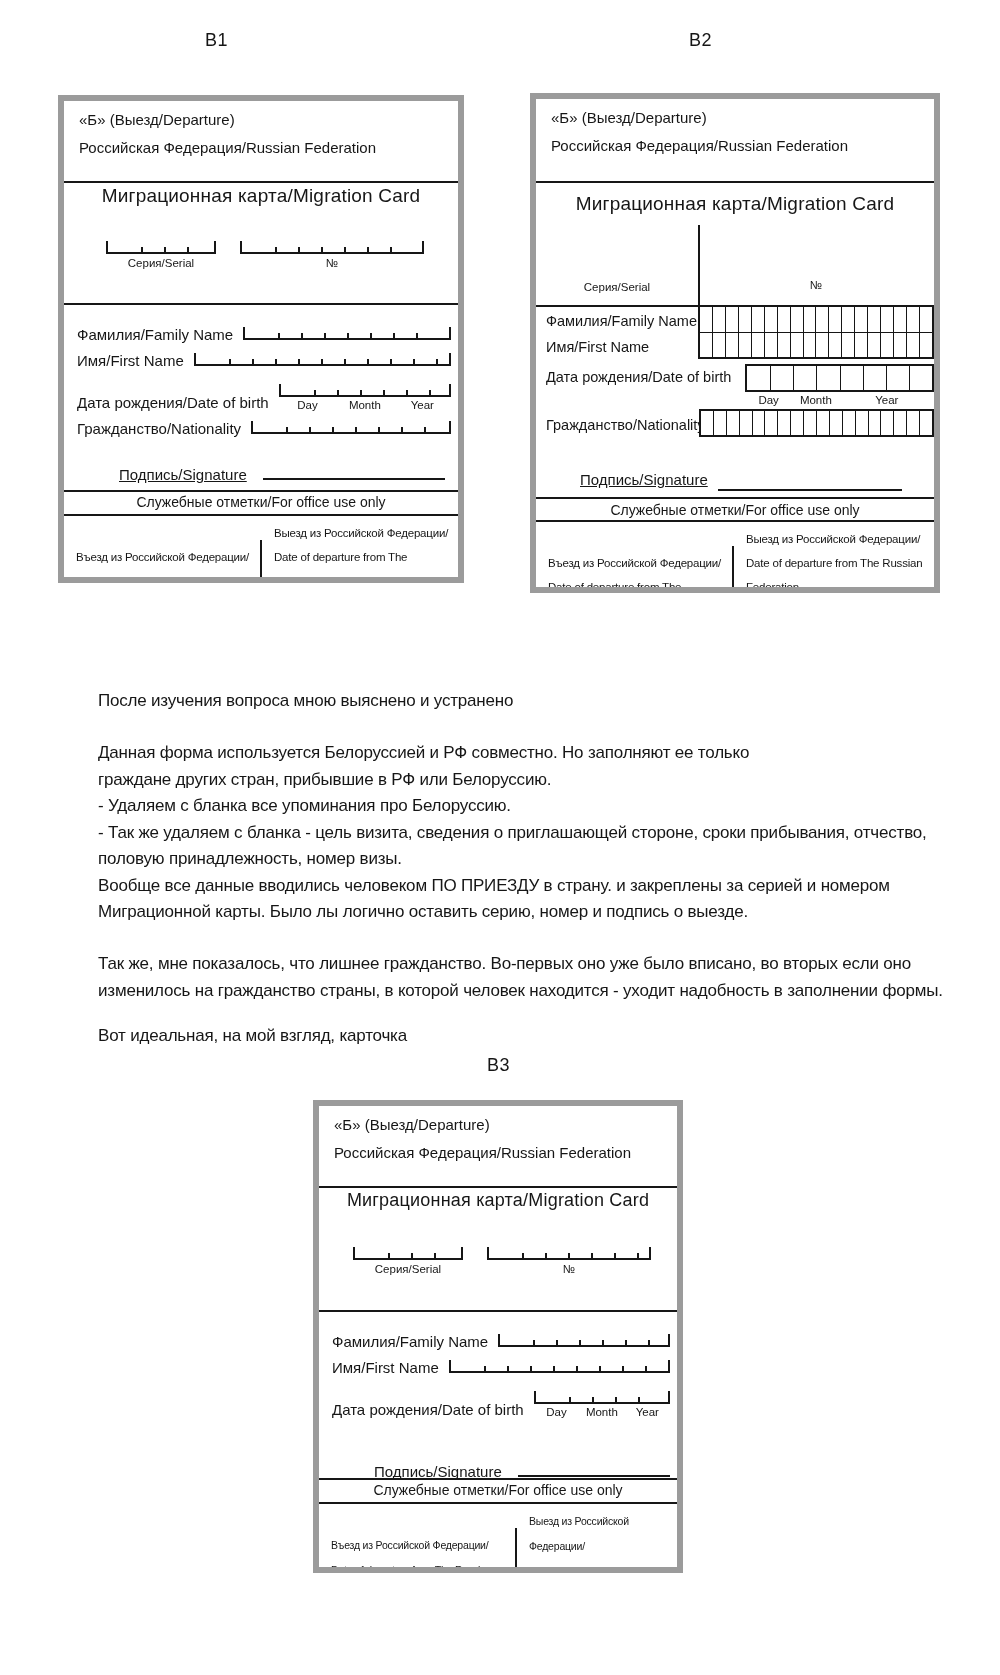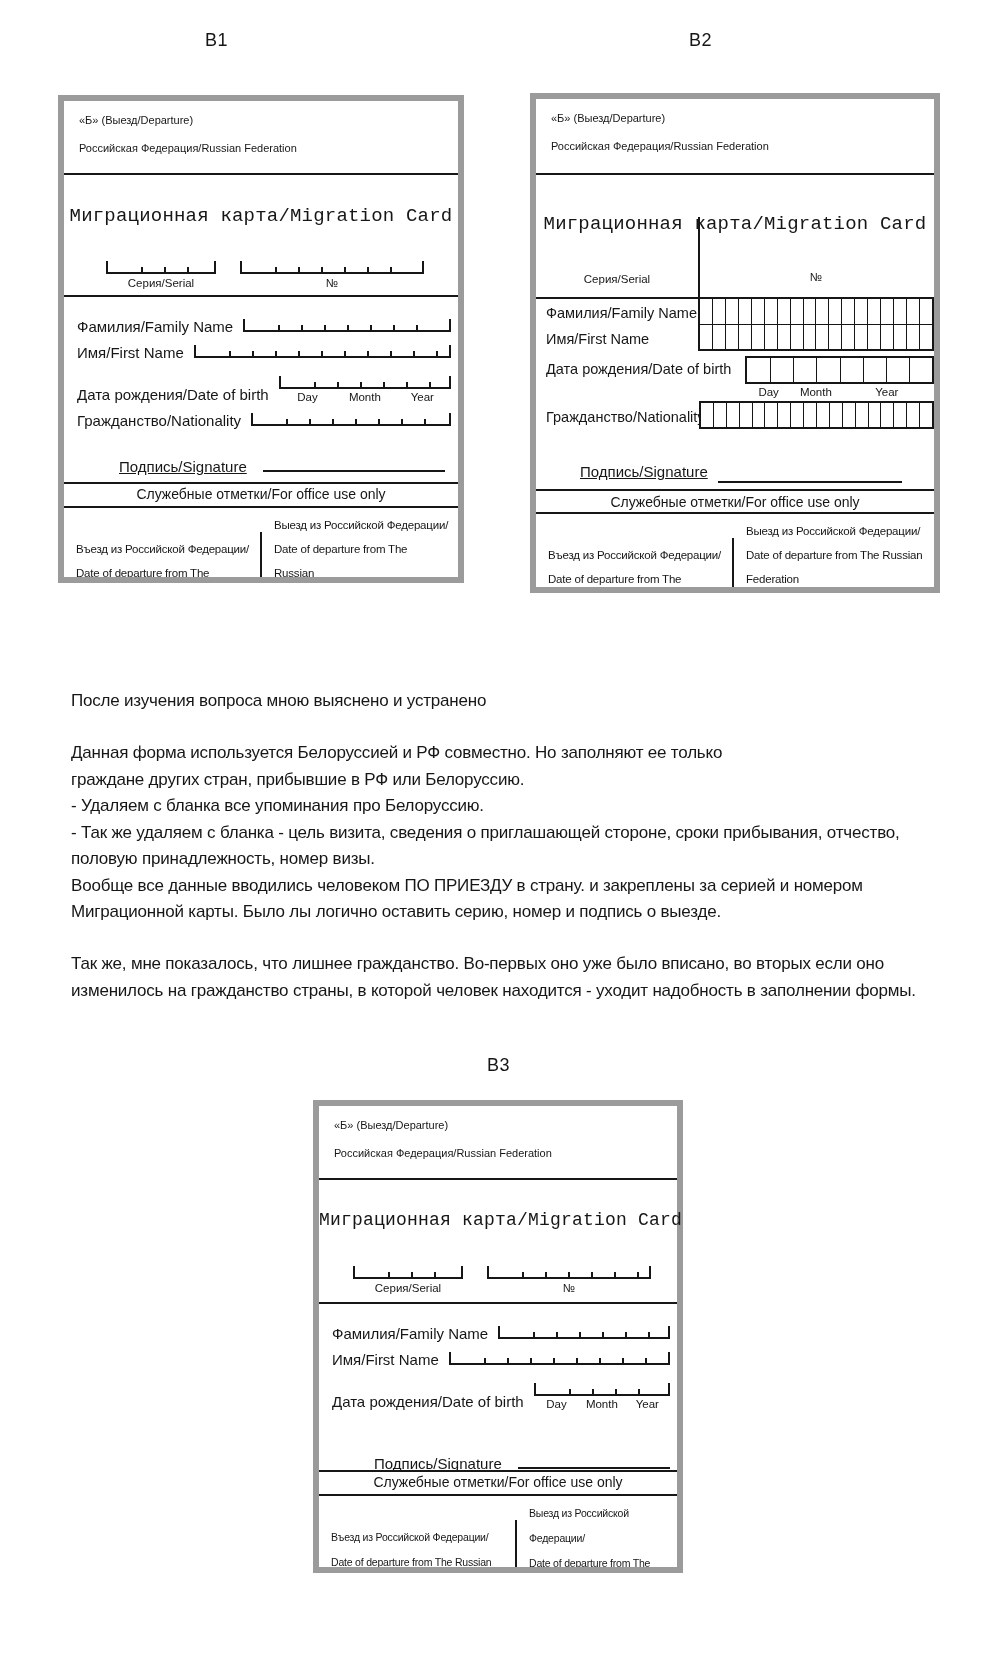--- a/index.html
+++ b/index.html
@@ -4,24 +4,24 @@
 <style>
   html,body{margin:0;padding:0;background:#ffffff;}
   .canvas{position:relative;width:1000px;height:1675px;background:#fff;
           font-family:"Liberation Sans",sans-serif;color:#161616;overflow:hidden;}
 
   .figlabel{position:absolute;font-size:18px;letter-spacing:.5px;}
 
   
   .card{position:absolute;box-sizing:border-box;border:6px solid #9b9b9b;background:#fff;
         display:flex;flex-direction:column;}
-  .hdr{font-size:11px;line-height:28px;padding:5px 0 0 15px;flex:none;}
+  .hdr{font-size:15px;line-height:28px;padding:5px 0 8px 15px;flex:none;}
   .hdr div{white-space:nowrap;}
   .titlesec{border-top:2px solid #161616;flex:none;}
-  .title{text-align:center;font-size:19px;margin-top:30px;letter-spacing:.2px;white-space:nowrap;font-family:Liberation Mono, monospace;}
+  .title{text-align:center;font-size:19px;margin-top:2px;letter-spacing:.2px;white-space:nowrap;}
   .serialrow{display:flex;gap:24px;margin:34px 34px 0 42px;}
   .sw1{width:110px;flex:none;}
   .sw2{flex:1;}
   .combwrap{display:flex;flex-direction:column;}
   .comb{height:11px;border-left:2px solid #161616;border-right:2px solid #161616;border-bottom:2px solid #161616;
         background:repeating-linear-gradient(90deg,transparent 0 21px,#161616 21px 23px) 12px bottom/calc(100% - 22px) 5px no-repeat;}
   .ulabel{text-align:center;font-size:11.5px;margin-top:3px;}
 
   .fieldsec{border-top:2px solid #161616;padding:12px 7px 0 13px;flex:none;}
   .frow{display:flex;align-items:flex-end;height:26px;}
@@ -62,21 +62,21 @@
   .dg+.dg{border-left:1.6px solid #161616;}
   .dg1,.dg2{width:25%;}.dg3{width:50%;}
   .dmyabs{display:flex;font-size:11.5px;}
   .dmyabs span{text-align:center;}
   .d25{width:25%;}.d50{width:50%;}
   .b2ohdr{left:0;right:0;height:25px;box-sizing:border-box;border-top:2px solid #161616;border-bottom:2px solid #161616;
           text-align:center;font-size:14px;line-height:22px;}
   .b2cols{left:0;right:0;bottom:0;display:flex;overflow:hidden;}
 
   
-  .note{position:absolute;left:71px;font-size:17px;line-height:26.5px;letter-spacing:-.2px;
+  .note{position:absolute;left:98px;font-size:17px;line-height:26.5px;letter-spacing:-.2px;
         white-space:pre-line;width:890px;}
 </style>
 </head>
 <body>
 
 <div class="canvas">
 
   <div class="figlabel" style="left:205px;top:30px;">В1</div>
   <div class="figlabel" style="left:689px;top:30px;">В2</div>
   <div class="figlabel" style="left:487px;top:1055px;">В3</div>
@@ -259,20 +259,21 @@
   <div class="note" style="top:688px;">После изучения вопроса мною выяснено и устранено</div>
   <div class="note" style="top:950px;line-height:27px;">Так же, мне показалось, что лишнее гражданство. Во-первых оно уже было вписано, во вторых если оно
 изменилось на гражданство страны, в которой человек находится - уходит надобность в заполнении формы.</div>
   <div class="note" style="top:740px;">Данная форма используется Белоруссией и РФ совместно. Но заполняют ее только
 граждане других стран, прибывшие в РФ или Белоруссию.
  - Удаляем с бланка все упоминания про Белоруссию.
  - Так же удаляем с бланка - цель визита, сведения о приглашающей стороне, сроки прибывания, отчество,
 половую принадлежность, номер визы.
 Вообще все данные вводились человеком ПО ПРИЕЗДУ в страну. и закреплены за серией и номером
 Миграционной карты. Было лы логично оставить серию, номер и подпись о выезде.</div>
+  <div class="note" style="top:1023px;">Вот идеальная, на мой взгляд, карточка</div>
 
   <div class="card card-b3" style="left:313px;top:1100px;width:370px;height:473px;">
     <div class="hdr" style="height:67px;">
       <div>«Б» (Выезд/Departure)</div>
       <div>Российская Федерация/Russian Federation</div>
     </div>
     <div class="titlesec" style="height:122px;">
       <div class="title" style="font-size:18px;">Миграционная карта/Migration Card</div>
       <div class="serialrow" style="margin:36px 26px 0 34px;">
         <div class="combwrap sw1">

